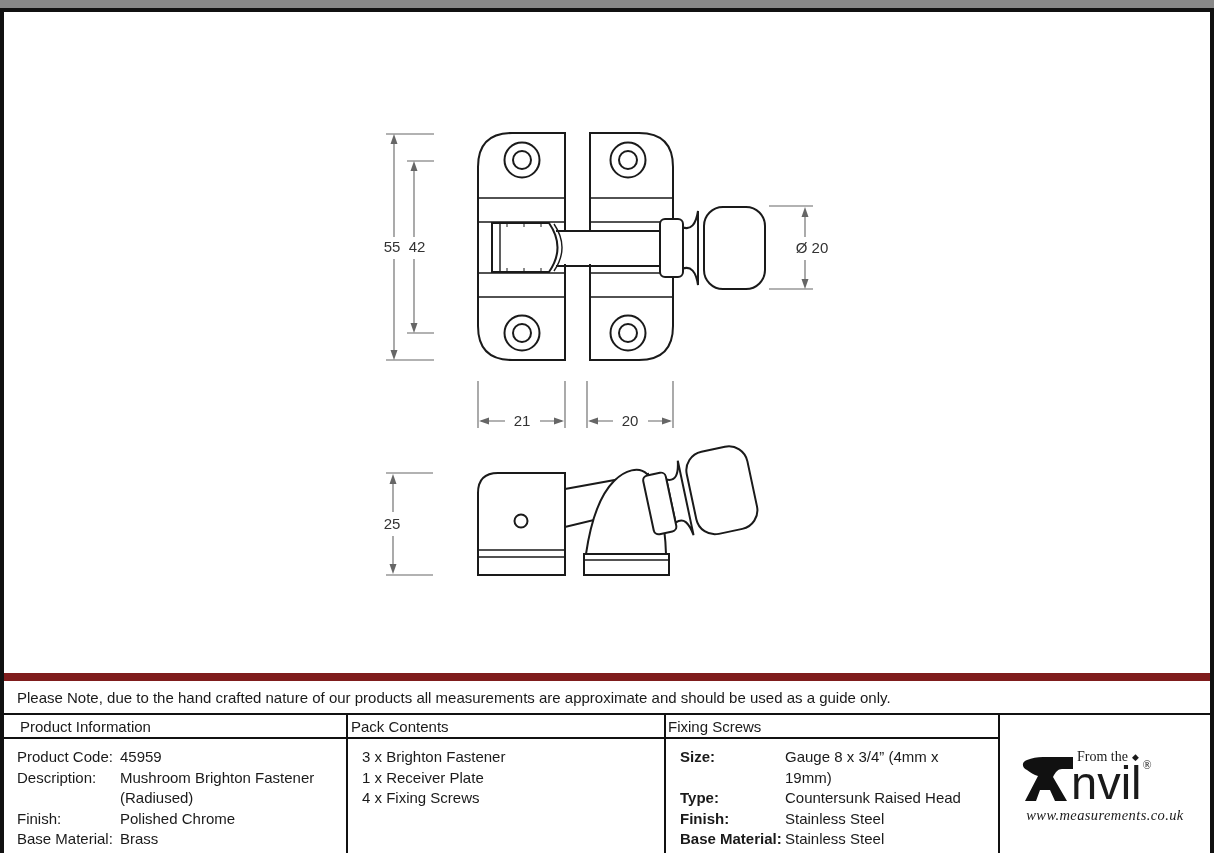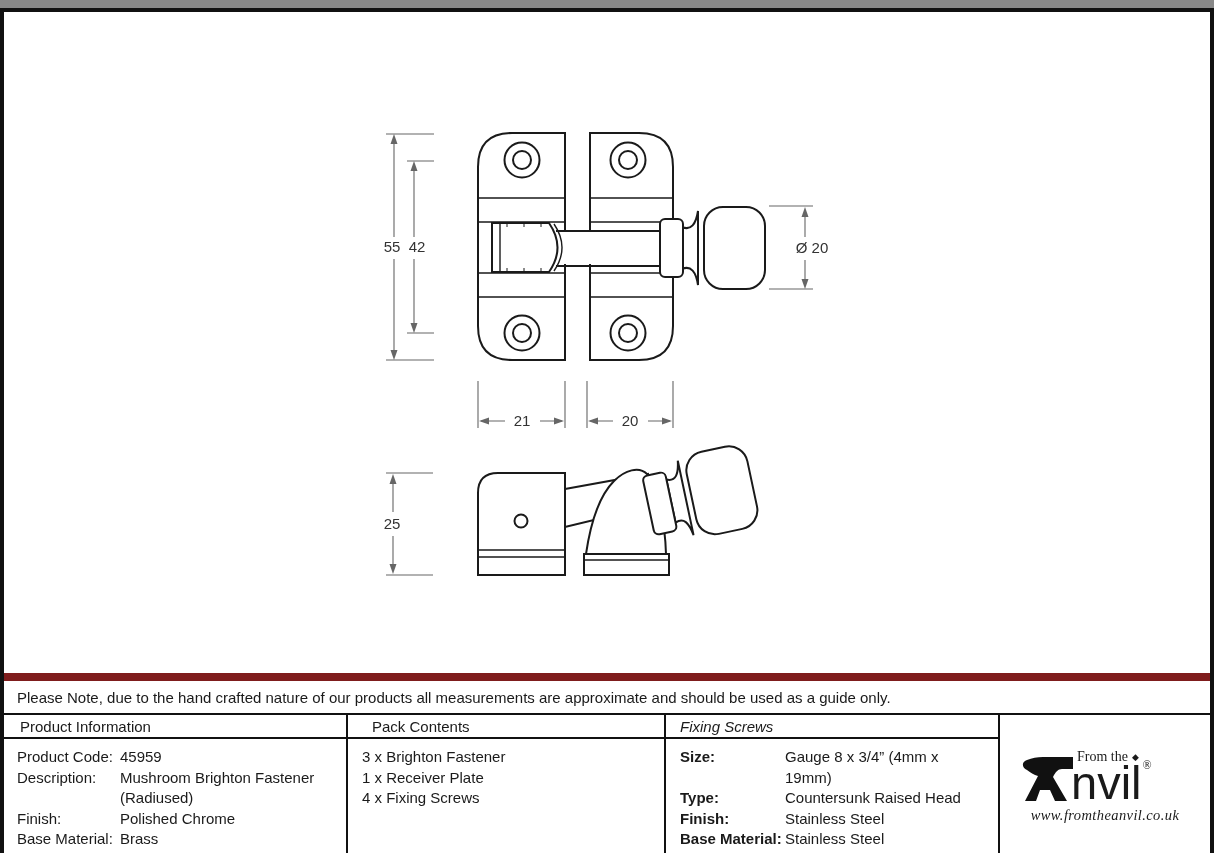--- a/index.html
+++ b/index.html
@@ -28,24 +28,24 @@
   }
   .spec-col { box-sizing:border-box; border-right:2px solid #111; position:relative; }
   .spec-col.last { border-right:none; }
   .spec-header {
     height:24px; box-sizing:border-box; border-bottom:2px solid #111;
     display:flex; align-items:center; padding-left:16px;
   }
   .spec-body { padding:8px 12px 0 13px; line-height:20.5px; }
   .kv-row { display:flex; }
   .kv-label { width:103px; flex-shrink:0; }
-  .fs .spec-header { padding-left:14px;font-style:italic; }
+  .fs .spec-header { padding-left:2px; }
   .fs .spec-body { padding-left:14px; }
   .fs .kv-label { width:105px;font-weight:bold; }
-  .pc .spec-header { padding-left:24px; }
+  .pc .spec-header { padding-left:3px; }
   .pc .spec-body { padding-left:14px; }
   .kv-value { white-space:pre-line; }
 
   
   .logo-cell { display:flex; justify-content:center; }
   .logo-box { margin-top:38px; position:relative; width:170px; }
   .logo-row { position:relative; display:flex; align-items:flex-end; height:50px; }
   .anvil-glyph { display:block; }
   .brand-suffix {
     font-family:Liberation Sans, sans-serif; font-size:47px; line-height:40px;
@@ -243,17 +243,17 @@
             <path fill="#111" d="M7 15 C2 13 1 7 7 5 C12 3 17 2 23 2 L53 2 L53 14 L42 14
                  C38 14 36 17 34 20 L33 22 L47 46 L35 46 L30 35 L20 35 L16 46 L5 46 L18 21
                  C14 20 10 17 7 15 Z"></path>
           </svg>
           <span class="from-the">
             <span>From the</span><span class="diamond">◆</span>
           </span>
           <span class="brand-suffix">nvil</span>
           <span class="reg">®</span>
         </div>
-        <div class="website">www.fromtheanvil.co.uk</div>
+        <div class="website">www.measurements.co.uk</div>
       </div>
     </div>
   </div>
 </div>
 
 </body></html>

